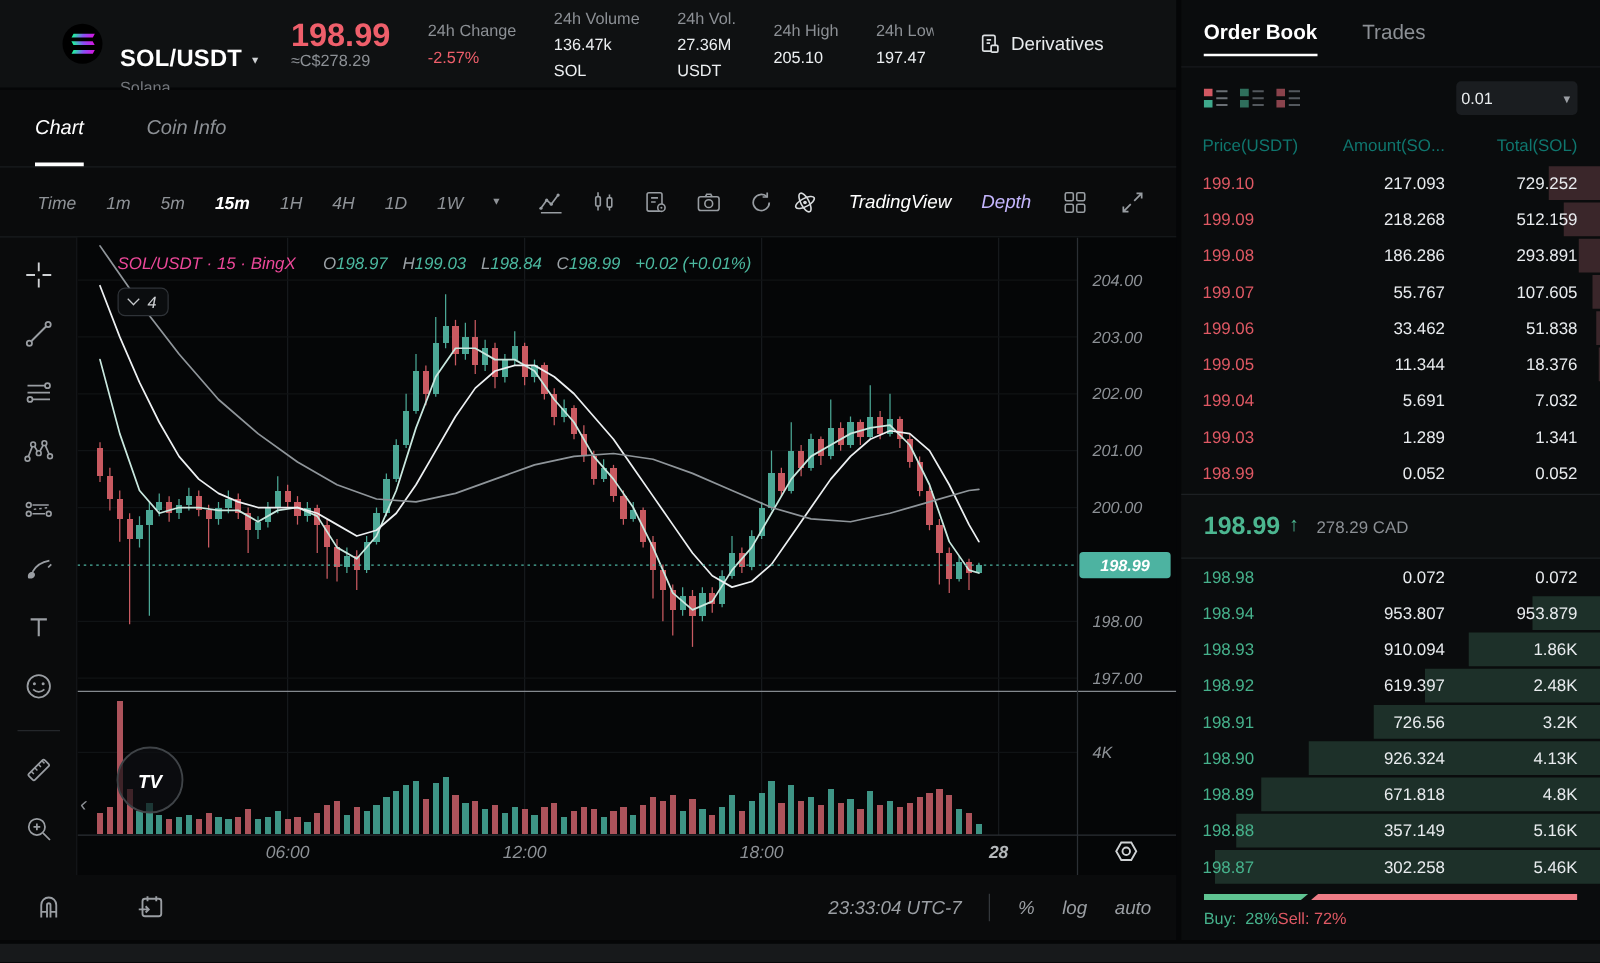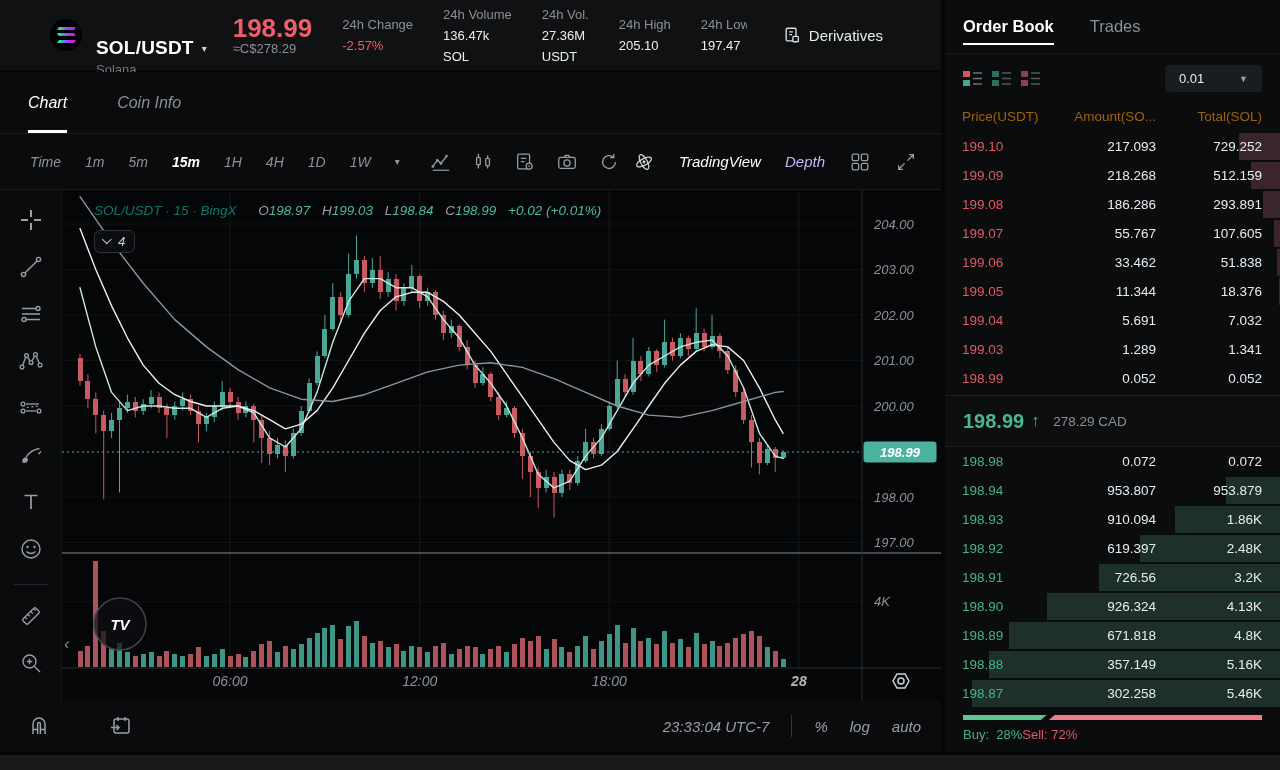--- a/index.html
+++ b/index.html
@@ -50,21 +50,21 @@
   .tv-label { color:#fff; font-size:15px; cursor:pointer; }
   .depth-label { color:#c4b5fd; font-size:15px; cursor:pointer; }
 
   .chartwrap { position:relative; height:510px; display:flex; }
   .drawbar { width:62px; height:100%; border-right:1px solid #16181b; display:flex; flex-direction:column; align-items:center; padding-top:16px; }
   .dicon { width:28px; height:28px; margin-bottom:19px; cursor:pointer; flex:none; }
   .ddiv { width:34px; height:1px; background:#24272b; margin:2px 0 17px; }
   .chartarea { position:relative; width:879px; height:510px; background:#050607; }
   svg text { font-family:"Liberation Sans","DejaVu Sans",sans-serif; }
   .legend { position:absolute; left:32px; top:13px; font-size:13.5px; pointer-events:none; white-space:nowrap; }
-  .legend .sym { color:#0f766e; margin-right:10px; }
+  .legend .sym { color:#ec4899; margin-right:10px; }
   .legend .k { color:#9aa0a5; margin-left:8px; }
   .legend .v { color:#4cb9a0; }
   .legend .chg { color:#4cb9a0; margin-left:8px; }
   .pill { position:absolute; left:32px; top:40px; display:inline-flex; align-items:center; height:23px;
     border:1px solid #2f3338; border-radius:6px; background:#0b0d0f; padding:0 9px; color:#cdd0d3; font-size:13px; cursor:pointer; }
   .pill .chev { width:7px; height:7px; border-left:1.5px solid #c6c9cc; border-bottom:1.5px solid #c6c9cc;
     transform:rotate(-45deg) translate(1px,-2px); margin-right:7px; }
   .scrollback { position:absolute; left:2px; top:444px; color:#8a8e93; font-size:17px; cursor:pointer; }
   .gearbtn { position:absolute; left:824px; top:478px; width:30px; height:28px; cursor:pointer; }
 
@@ -79,23 +79,23 @@
   
   .obpanel { position:absolute; left:945px; top:0; width:335px; height:752px; background:#0a0c0d; }
   .obtabs { height:54px; display:flex; align-items:center; gap:36px; padding:0 18px; border-bottom:1px solid #17191c; }
   .obtab { position:relative; height:100%; display:flex; align-items:center; font-size:16.5px; color:#8c9095; cursor:pointer; }
   .obtab.active { color:#fff; font-weight:700; }
   .obtab.active::after { content:''; position:absolute; left:0; right:0; bottom:8px; height:2px; background:#fff; }
   .obcontrols { height:49px; display:flex; align-items:center; padding:0 18px; }
   .obmini { display:flex; gap:9px; }
   .obmini svg { width:20px; height:17px; cursor:pointer; }
   .obselect { margin-left:auto; width:97px; height:27px; background:#1a1d20; border-radius:4px;
-    display:flex; align-items:center; padding:0 14px; font-size:13px; color:#e9ecee; cursor:pointer; }
+    display:flex; align-items:center; padding:0 4px; font-size:13px; color:#e9ecee; cursor:pointer; }
   .obselect .scaret { margin-left:auto; font-size:9px; color:#9b9fa4; }
-  .obhead { display:grid; grid-template-columns:92px 1fr 106px; padding:6px 18px 8px 17px; font-size:13.5px; color:#a16207; }
+  .obhead { display:grid; grid-template-columns:92px 1fr 106px; padding:6px 18px 8px 17px; font-size:13.5px; color:#0f766e; }
   .obhead span:nth-child(2){ text-align:right; }
   .obhead span:nth-child(3){ text-align:right; }
   .obrow { position:relative; height:29px; font-size:13.5px; cursor:pointer; }
   .obrow .depth { position:absolute; right:0; top:1px; bottom:1px; }
   .obrow .cells { position:absolute; inset:0; display:grid; grid-template-columns:92px 1fr 106px; align-items:center; padding:0 18px 0 17px; }
   .obrow .amt,.obrow .tot { text-align:right; color:#e9ecef; }
   .ask .price { color:#e05964; }
   .bid .price { color:#46b28c; }
   .ask .depth { background:#3a262a; }
   .bid .depth { background:#1d3029; }

